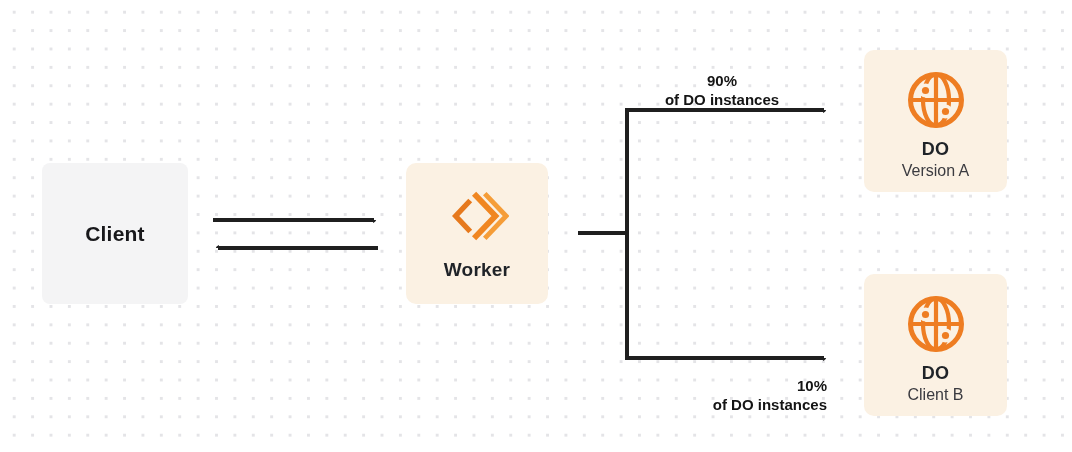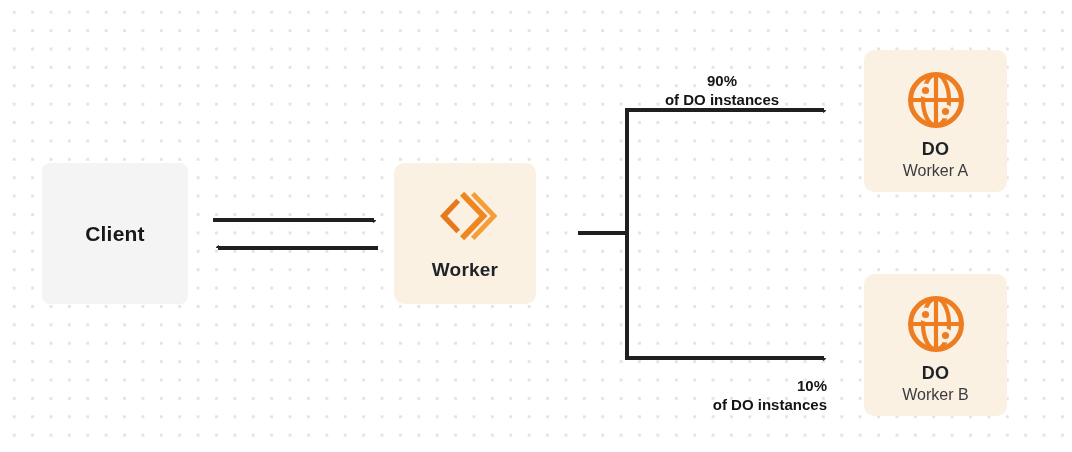--- a/index.html
+++ b/index.html
@@ -34,21 +34,21 @@
   .node-client .label {
     font-size: 21px; font-weight: 700; color: #18181b; letter-spacing: .2px; text-align: right;
   }
 
   .node-cream {
     background: #fbf1e3;
     border-radius: 10px;
   }
 
   .node-worker {
-    left: 394px; top: 163px;
+    left: 406px; top: 163px;
     width: 142px; height: 141px;
     gap: 14px;
   }
   .node-worker .label {
     font-size: 19px; font-weight: 700; color: #1f2328; letter-spacing: .2px;
   }
 
   .node-do {
     width: 143px; height: 142px;
     padding-top: 6px;
@@ -138,33 +138,33 @@
         <ellipse cx="32" cy="32" rx="13" ry="25.5" stroke="#ee7d22" stroke-width="4.2"></ellipse>
         <line x1="32" y1="7" x2="32" y2="57" stroke="#ee7d22" stroke-width="4.2"></line>
         <line x1="7" y1="32" x2="57" y2="32" stroke="#ee7d22" stroke-width="4.2"></line>
         <circle cx="21.5" cy="22.5" r="7" fill="#fbf1e3"></circle>
         <circle cx="21.5" cy="22.5" r="3.6" fill="#ee7d22"></circle>
         <circle cx="41.5" cy="43.5" r="7" fill="#fbf1e3"></circle>
         <circle cx="41.5" cy="43.5" r="3.6" fill="#ee7d22"></circle>
       </svg>
     </span>
     <span class="label">DO</span>
-    <span class="sublabel">Worker A</span>
+    <span class="sublabel">Version A</span>
   </div>
 
   <div class="node node-cream node-do node-do-b">
     <span class="icon-box">
       <svg width="64" height="64" viewBox="0 0 64 64" fill="none">
         <circle cx="32" cy="32" r="25.5" stroke="#ee7d22" stroke-width="5"></circle>
         <ellipse cx="32" cy="32" rx="13" ry="25.5" stroke="#ee7d22" stroke-width="4.2"></ellipse>
         <line x1="32" y1="7" x2="32" y2="57" stroke="#ee7d22" stroke-width="4.2"></line>
         <line x1="7" y1="32" x2="57" y2="32" stroke="#ee7d22" stroke-width="4.2"></line>
         <circle cx="21.5" cy="22.5" r="7" fill="#fbf1e3"></circle>
         <circle cx="21.5" cy="22.5" r="3.6" fill="#ee7d22"></circle>
         <circle cx="41.5" cy="43.5" r="7" fill="#fbf1e3"></circle>
         <circle cx="41.5" cy="43.5" r="3.6" fill="#ee7d22"></circle>
       </svg>
     </span>
     <span class="label">DO</span>
-    <span class="sublabel">Worker B</span>
+    <span class="sublabel">Client B</span>
   </div>
 
 </div>
 
 </body></html>

